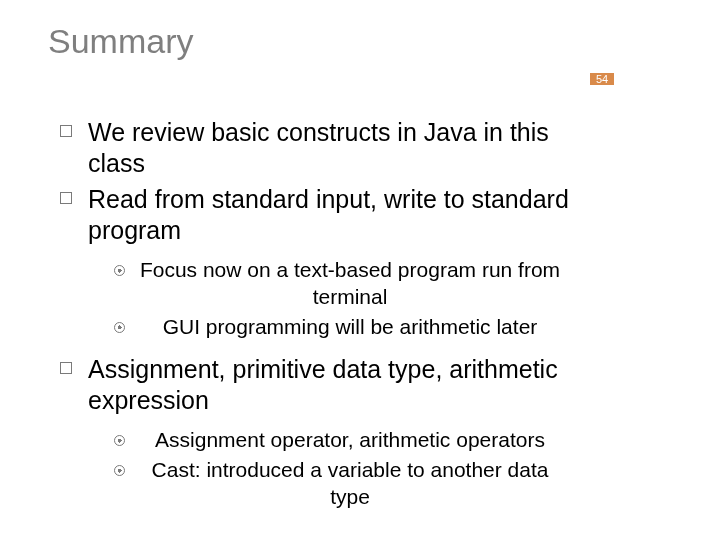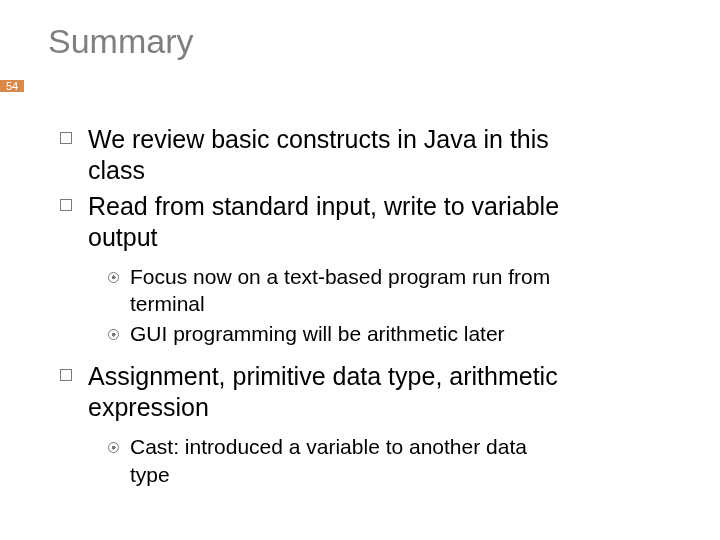--- a/index.html
+++ b/index.html
@@ -8,57 +8,57 @@
   .title {
     font-size: 34px;
     color: #7f7f7f;
     padding: 22px 0 12px 48px;
     font-weight: 400;
   }
   .bar-row {
     width: 100%;
     height: 26px;
     display: flex;
-    align-items: center;
+    align-items: flex-end;
+    flex-direction: column;
   }
   .bar-badge {
     width: 24px;
     background: #d98a4a;
     color: #fff;
     font-size: 11px;
     display: flex;
     align-items: center;
     justify-content: center;
     font-weight: 400;
   }
   .bar-fill {
     flex: 1;
     background: #9aadc7;
   }
   .content {
     padding: 18px 44px 0 60px;
-    margin-top: 7px;
   }
   .b1 {
     font-size: 25px;
     color: #000;
     line-height: 1.25;
     margin-bottom: 4px;
     display: flex;
   }
   .b1 .mk {
     display: inline-block;
     width: 28px;
     flex-shrink: 0;
     font-size: 12px;
     line-height: 32px;
     color: #595959;
   }
   .b1 .tx { flex: 1; }
-  .b2group { margin: 10px 0 14px 48px; }
+  .b2group { margin: 10px 0 14px 48px; text-align: center; }
   .b2 {
     font-size: 21px;
     color: #000;
     line-height: 1.3;
     margin-bottom: 2px;
     display: flex;
   }
   .b2 .mk {
     display: inline-block;
     width: 22px;
@@ -100,21 +100,21 @@
 
   <div class="content">
 
     <div class="b1">
       <span class="mk mk-square"></span>
       <span class="tx">We review basic constructs in Java in this class</span>
     </div>
 
     <div class="b1">
       <span class="mk mk-square"></span>
-      <span class="tx">Read from standard input, write to variable output</span>
+      <span class="tx">Read from standard input, write to standard program</span>
     </div>
 
     <div class="b2group">
       <div class="b2">
         <span class="mk mk-dot"></span>
         <span class="tx">Focus now on a text-based program run from terminal</span>
       </div>
       <div class="b2">
         <span class="mk mk-dot"></span>
         <span class="tx">GUI programming will be arithmetic later</span>
@@ -122,18 +122,22 @@
     </div>
 
     <div class="b1">
       <span class="mk mk-square"></span>
       <span class="tx">Assignment, primitive data type, arithmetic expression</span>
     </div>
 
     <div class="b2group">
       <div class="b2">
         <span class="mk mk-dot"></span>
+        <span class="tx">Assignment operator, arithmetic operators</span>
+      </div>
+      <div class="b2">
+        <span class="mk mk-dot"></span>
         <span class="tx">Cast: introduced a variable to another data type</span>
       </div>
     </div>
 
   </div>
 </div>
 
 </body></html>

